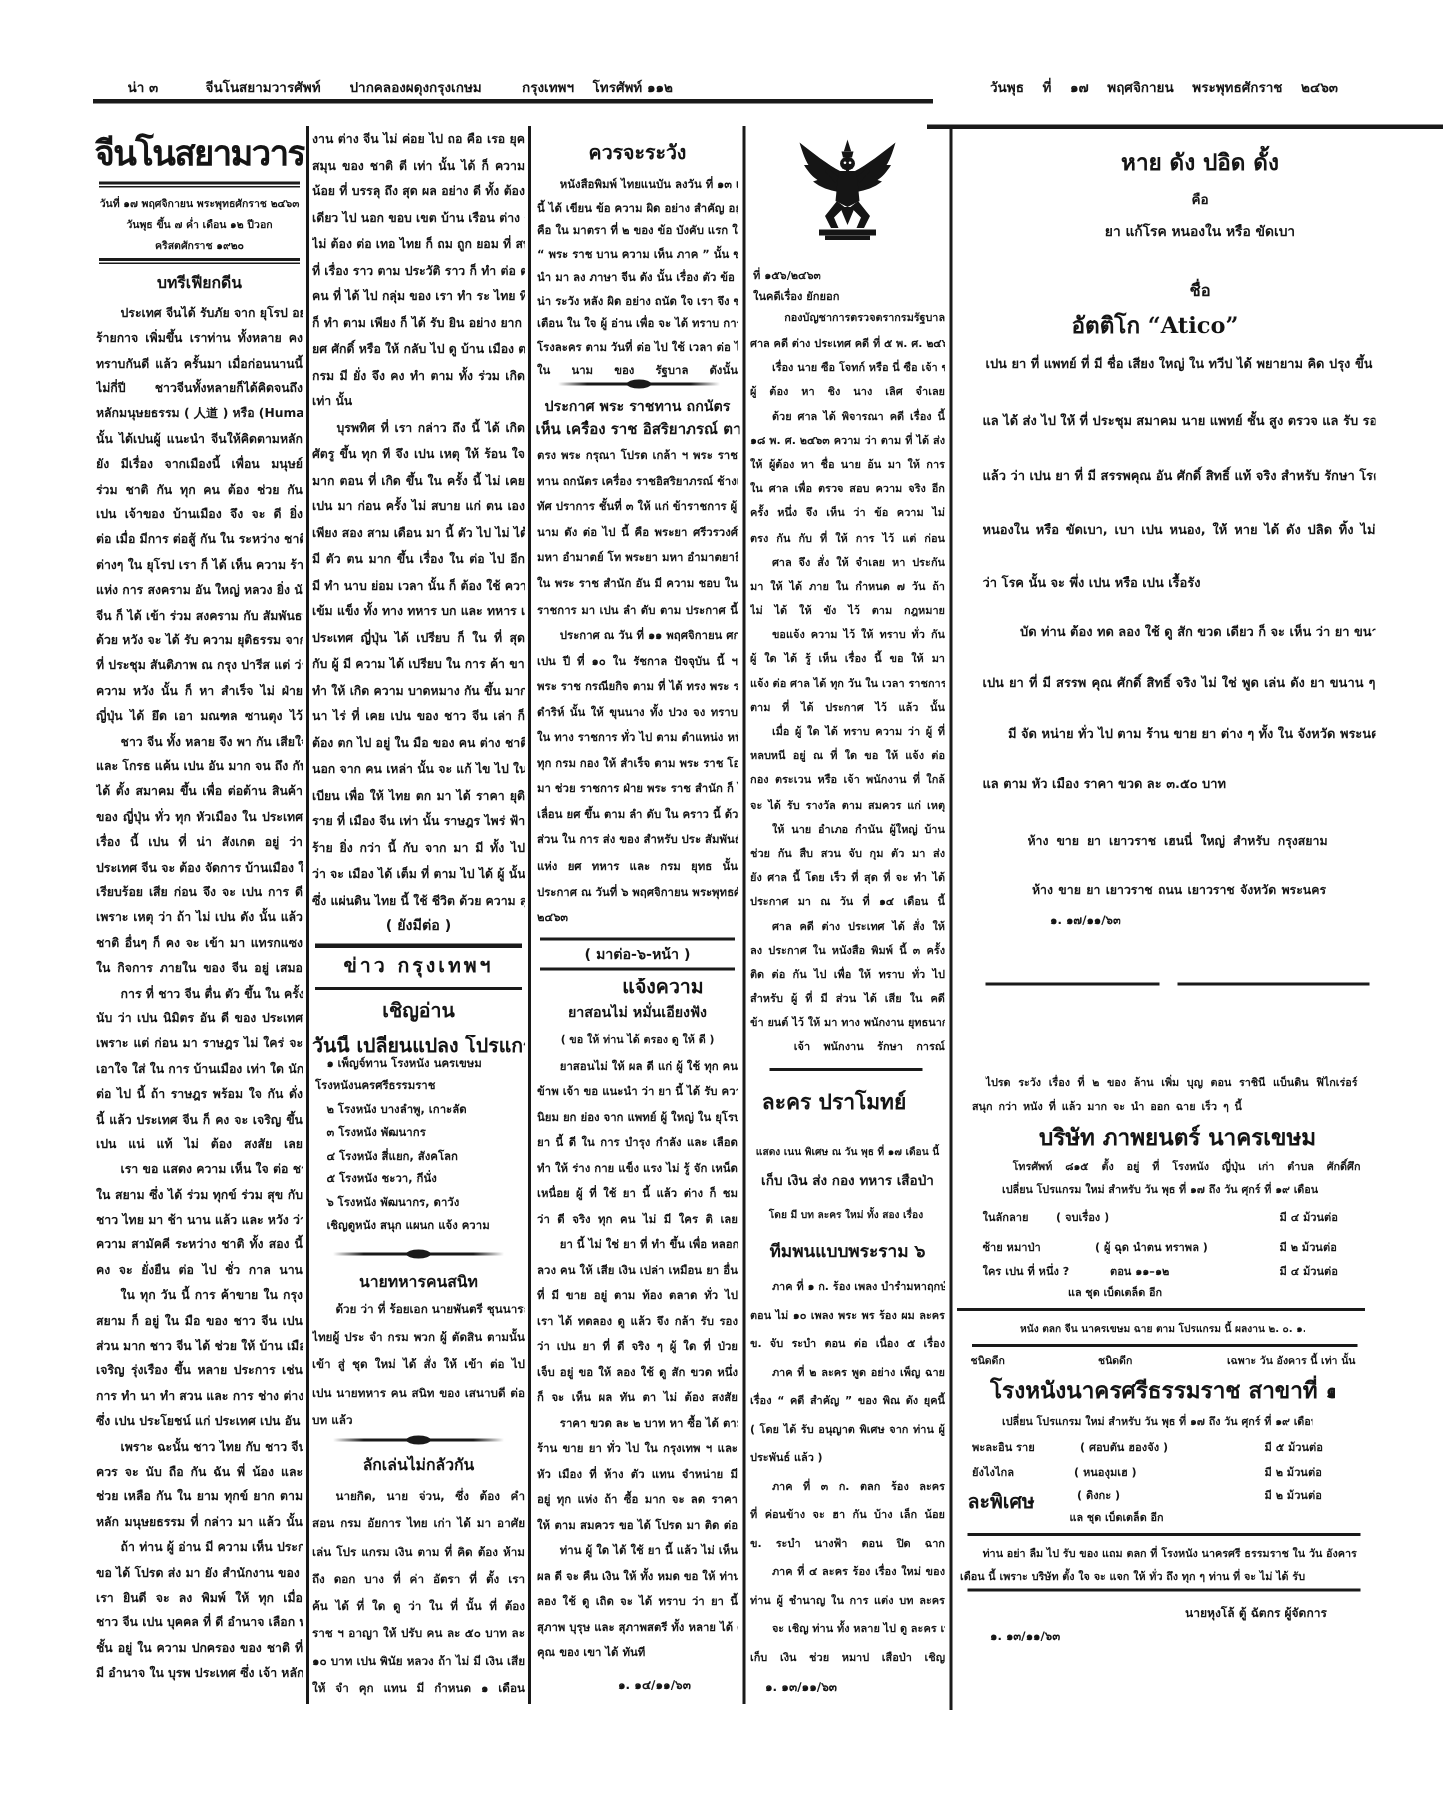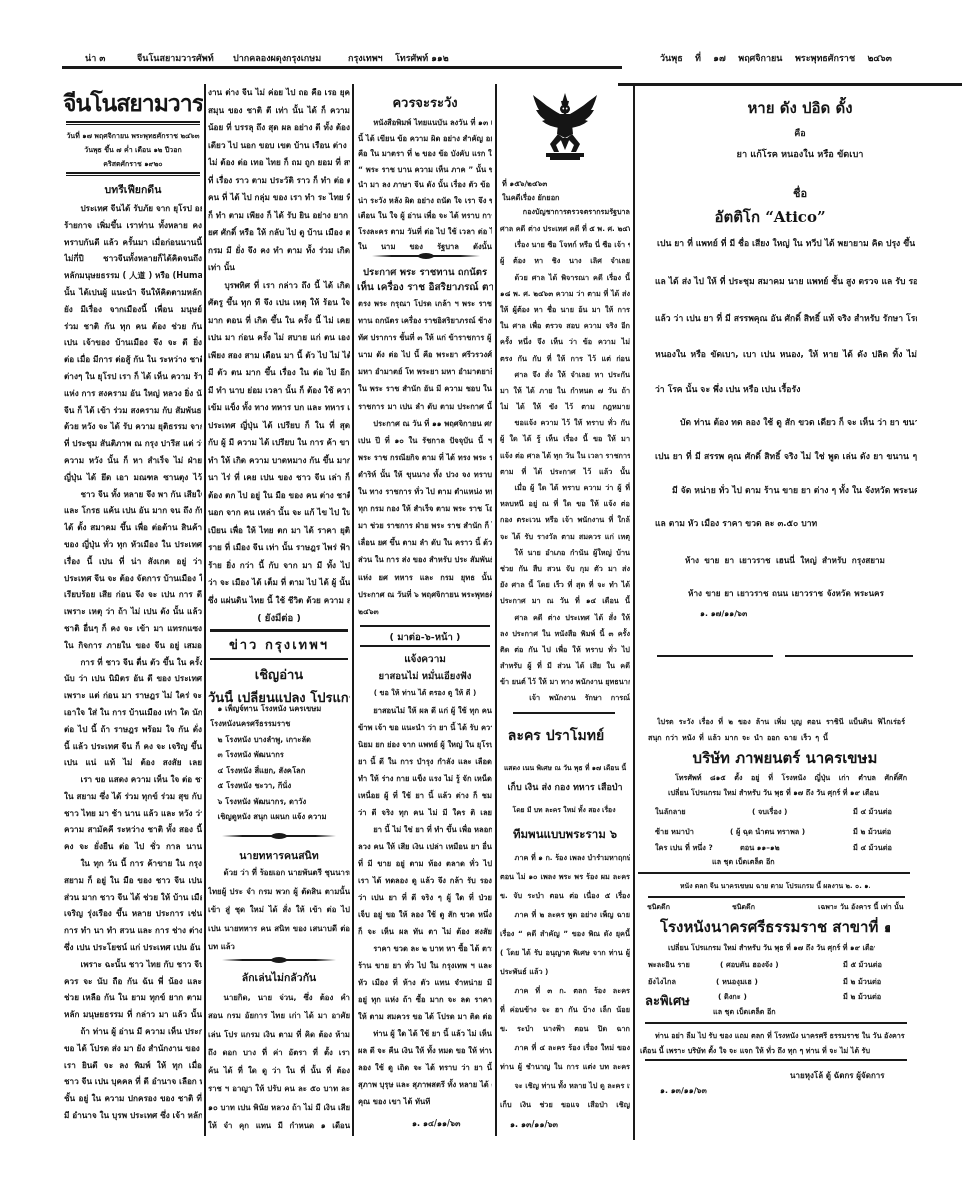--- a/index.html
+++ b/index.html
@@ -219,21 +219,21 @@
       <div class="ln">มา ช่วย ราชการ ฝ่าย พระ ราช สำนัก ก็ ได้</div>
       <div class="ln">เลื่อน ยศ ขึ้น ตาม ลำ ดับ ใน คราว นี้ ด้วย</div>
       <div class="ln">ส่วน ใน การ ส่ง ของ สำหรับ ประ สัมพันธ์</div>
       <div class="ln">แห่ง ยศ ทหาร และ กรม ยุทธ นั้น</div>
       <div class="ln">ประกาศ ณ วันที่ ๖ พฤศจิกายน พระพุทธศักราช</div>
       <div class="ln short">๒๔๖๓</div>
   </div>
   <div class="hr" style="top:625px;left:360px;width:130px"></div>
   <div class="a b c nw" style="top:629px;left:357px;width:136px;height:15px;font-size:9.5px;line-height:15px">( มาต่อ-๖-หน้า )</div>
   <div class="hr" style="top:645px;left:360px;width:130px"></div>
-  <div class="a b c nw" style="top:652px;left:357px;width:136px;height:14px;font-size:10px;line-height:14px">แจ้งความ</div>
+  <div class="a b c nw" style="top:652px;left:374px;width:136px;height:14px;font-size:13px;line-height:14px">แจ้งความ</div>
   <div class="a b c nw" style="top:668px;left:357px;width:136px;height:16px;font-size:9.5px;line-height:16px">ยาสอนไม่ หมั่นเอียงฟัง</div>
   <div class="a b c nw" style="top:686px;left:357px;width:136px;height:13px;font-size:7.2px;line-height:13px">( ขอ ให้ ท่าน ได้ ตรอง ดู ให้ ดี )</div>
   <div class="lines" style="top:702px;left:358px;width:134px;font-size:7.6px;--lh:17px">
     <div class="ln">  ยาสอนไม่ ให้ ผล ดี แก่ ผู้ ใช้ ทุก คน</div>
       <div class="ln">ข้าพ เจ้า ขอ แนะนำ ว่า ยา นี้ ได้ รับ ความ</div>
       <div class="ln">นิยม ยก ย่อง จาก แพทย์ ผู้ ใหญ่ ใน ยุโรป</div>
       <div class="ln">ยา นี้ ดี ใน การ บำรุง กำลัง และ เลือด</div>
       <div class="ln">ทำ ให้ ร่าง กาย แข็ง แรง ไม่ รู้ จัก เหน็ด</div>
       <div class="ln">เหนื่อย ผู้ ที่ ใช้ ยา นี้ แล้ว ต่าง ก็ ชม</div>
       <div class="ln">ว่า ดี จริง ทุก คน ไม่ มี ใคร ติ เลย</div>
@@ -329,21 +329,21 @@
       <div class="ln">  ภาค ที่ ๒ ละคร พูด อย่าง เพ็ญ ฉาย</div>
       <div class="ln">เรื่อง “ คดี สำคัญ ” ของ พิณ ดัง ยุคนี้</div>
       <div class="ln">( โดย ได้ รับ อนุญาต พิเศษ จาก ท่าน ผู้</div>
       <div class="ln short">ประพันธ์ แล้ว )</div>
       <div class="ln">  ภาค ที่ ๓ ก. ตลก ร้อง ละคร</div>
       <div class="ln">ที่ ค่อนข้าง จะ ฮา กัน บ้าง เล็ก น้อย</div>
       <div class="ln">ข. ระบำ นางฟ้า ตอน ปิด ฉาก</div>
       <div class="ln">  ภาค ที่ ๔ ละคร ร้อง เรื่อง ใหม่ ของ</div>
       <div class="ln">ท่าน ผู้ ชำนาญ ใน การ แต่ง บท ละคร</div>
       <div class="ln">  จะ เชิญ ท่าน ทั้ง หลาย ไป ดู ละคร เพื่อ</div>
-      <div class="ln">เก็บ เงิน ช่วย ขอแจ เสือป่า   เชิญ</div>
+      <div class="ln">เก็บ เงิน ช่วย หมาป เสือป่า   เชิญ</div>
   </div>
   <div class="a b nw" style="top:1118px;left:510px;font-size:8px">๑. ๑๓/๑๑/๖๓</div>
 </section>
 
 <section>
   <div class="a b c nw" style="top:97px;left:640px;width:320px;height:22px;font-size:15px;line-height:22px">หาย ดัง ปอิด ดั้ง</div>
   <div class="a b c nw" style="top:126px;left:640px;width:320px;font-size:9px">คือ</div>
   <div class="a b c nw" style="top:146px;left:640px;width:320px;font-size:9.2px">ยา แก้โรค หนองใน หรือ ขัดเบา</div>
   <div class="a b c nw" style="top:184px;left:640px;width:320px;font-size:11px">ชื่อ</div>
   <div class="a b c nw serif" style="top:206px;left:610px;width:320px;height:22px;font-size:15px;line-height:22px">อัตติโก “Atico”</div>
@@ -367,21 +367,21 @@
 
 <section>
   <div class="a ln" style="top:715px;left:657px;width:248px;font-size:7.2px;--lh:13px">ไปรด ระวัง  เรื่อง ที่ ๒  ของ ล้าน เพิ่ม บุญ ตอน  ราชินี แบ็นดิน ฟิไกเร่อร์</div>
   <div class="a ln" style="top:731px;left:648px;width:180px;font-size:7.2px;--lh:13px">สนุก กว่า หนัง ที่ แล้ว มาก   จะ นำ ออก ฉาย เร็ว ๆ นี้</div>
   <div class="a b c nw" style="top:748px;left:680px;width:210px;height:20px;font-size:15px;line-height:20px">บริษัท ภาพยนตร์ นาครเขษม</div>
   <div class="a ln" style="top:771px;left:675px;width:232px;font-size:7.2px;--lh:13px">โทรศัพท์ ๘๑๕  ตั้ง อยู่ ที่ โรงหนัง ญี่ปุ่น เก่า  ตำบล ศักดิ์ศึก</div>
   <div class="a ln" style="top:786px;left:668px;width:212px;font-size:7.2px;--lh:13px">เปลี่ยน โปรแกรม ใหม่ สำหรับ วัน พุธ ที่ ๑๗ ถึง วัน ศุกร์ ที่ ๑๙ เดือน นี้</div>
 
   <div>
     <div class="a tl" style="top:805px;left:655px;font-size:7.4px">ในลักลาย</div>
-    <div class="a tl" style="top:805px;left:752px;font-size:7.4px">( จบเรื่อง )</div>
+    <div class="a tl" style="top:805px;left:704px;font-size:7.4px">( จบเรื่อง )</div>
     <div class="a tl" style="top:805px;left:853px;font-size:7.4px">มี ๔ ม้วนต่อ</div>
   </div>
   <div>
     <div class="a tl" style="top:825px;left:655px;font-size:7.4px">ซ้าย หมาป่า</div>
     <div class="a tl" style="top:825px;left:730px;font-size:7.4px">( ผู้ ฉุด นำตน ทราพล )</div>
     <div class="a tl" style="top:825px;left:853px;font-size:7.4px">มี ๒ ม้วนต่อ</div>
   </div>
   <div>
     <div class="a tl" style="top:841px;left:655px;font-size:7.4px">ใคร เปน ที่ หนึ่ง ?</div>
     <div class="a tl" style="top:841px;left:740px;font-size:7.4px">ตอน ๑๑–๑๒</div>

